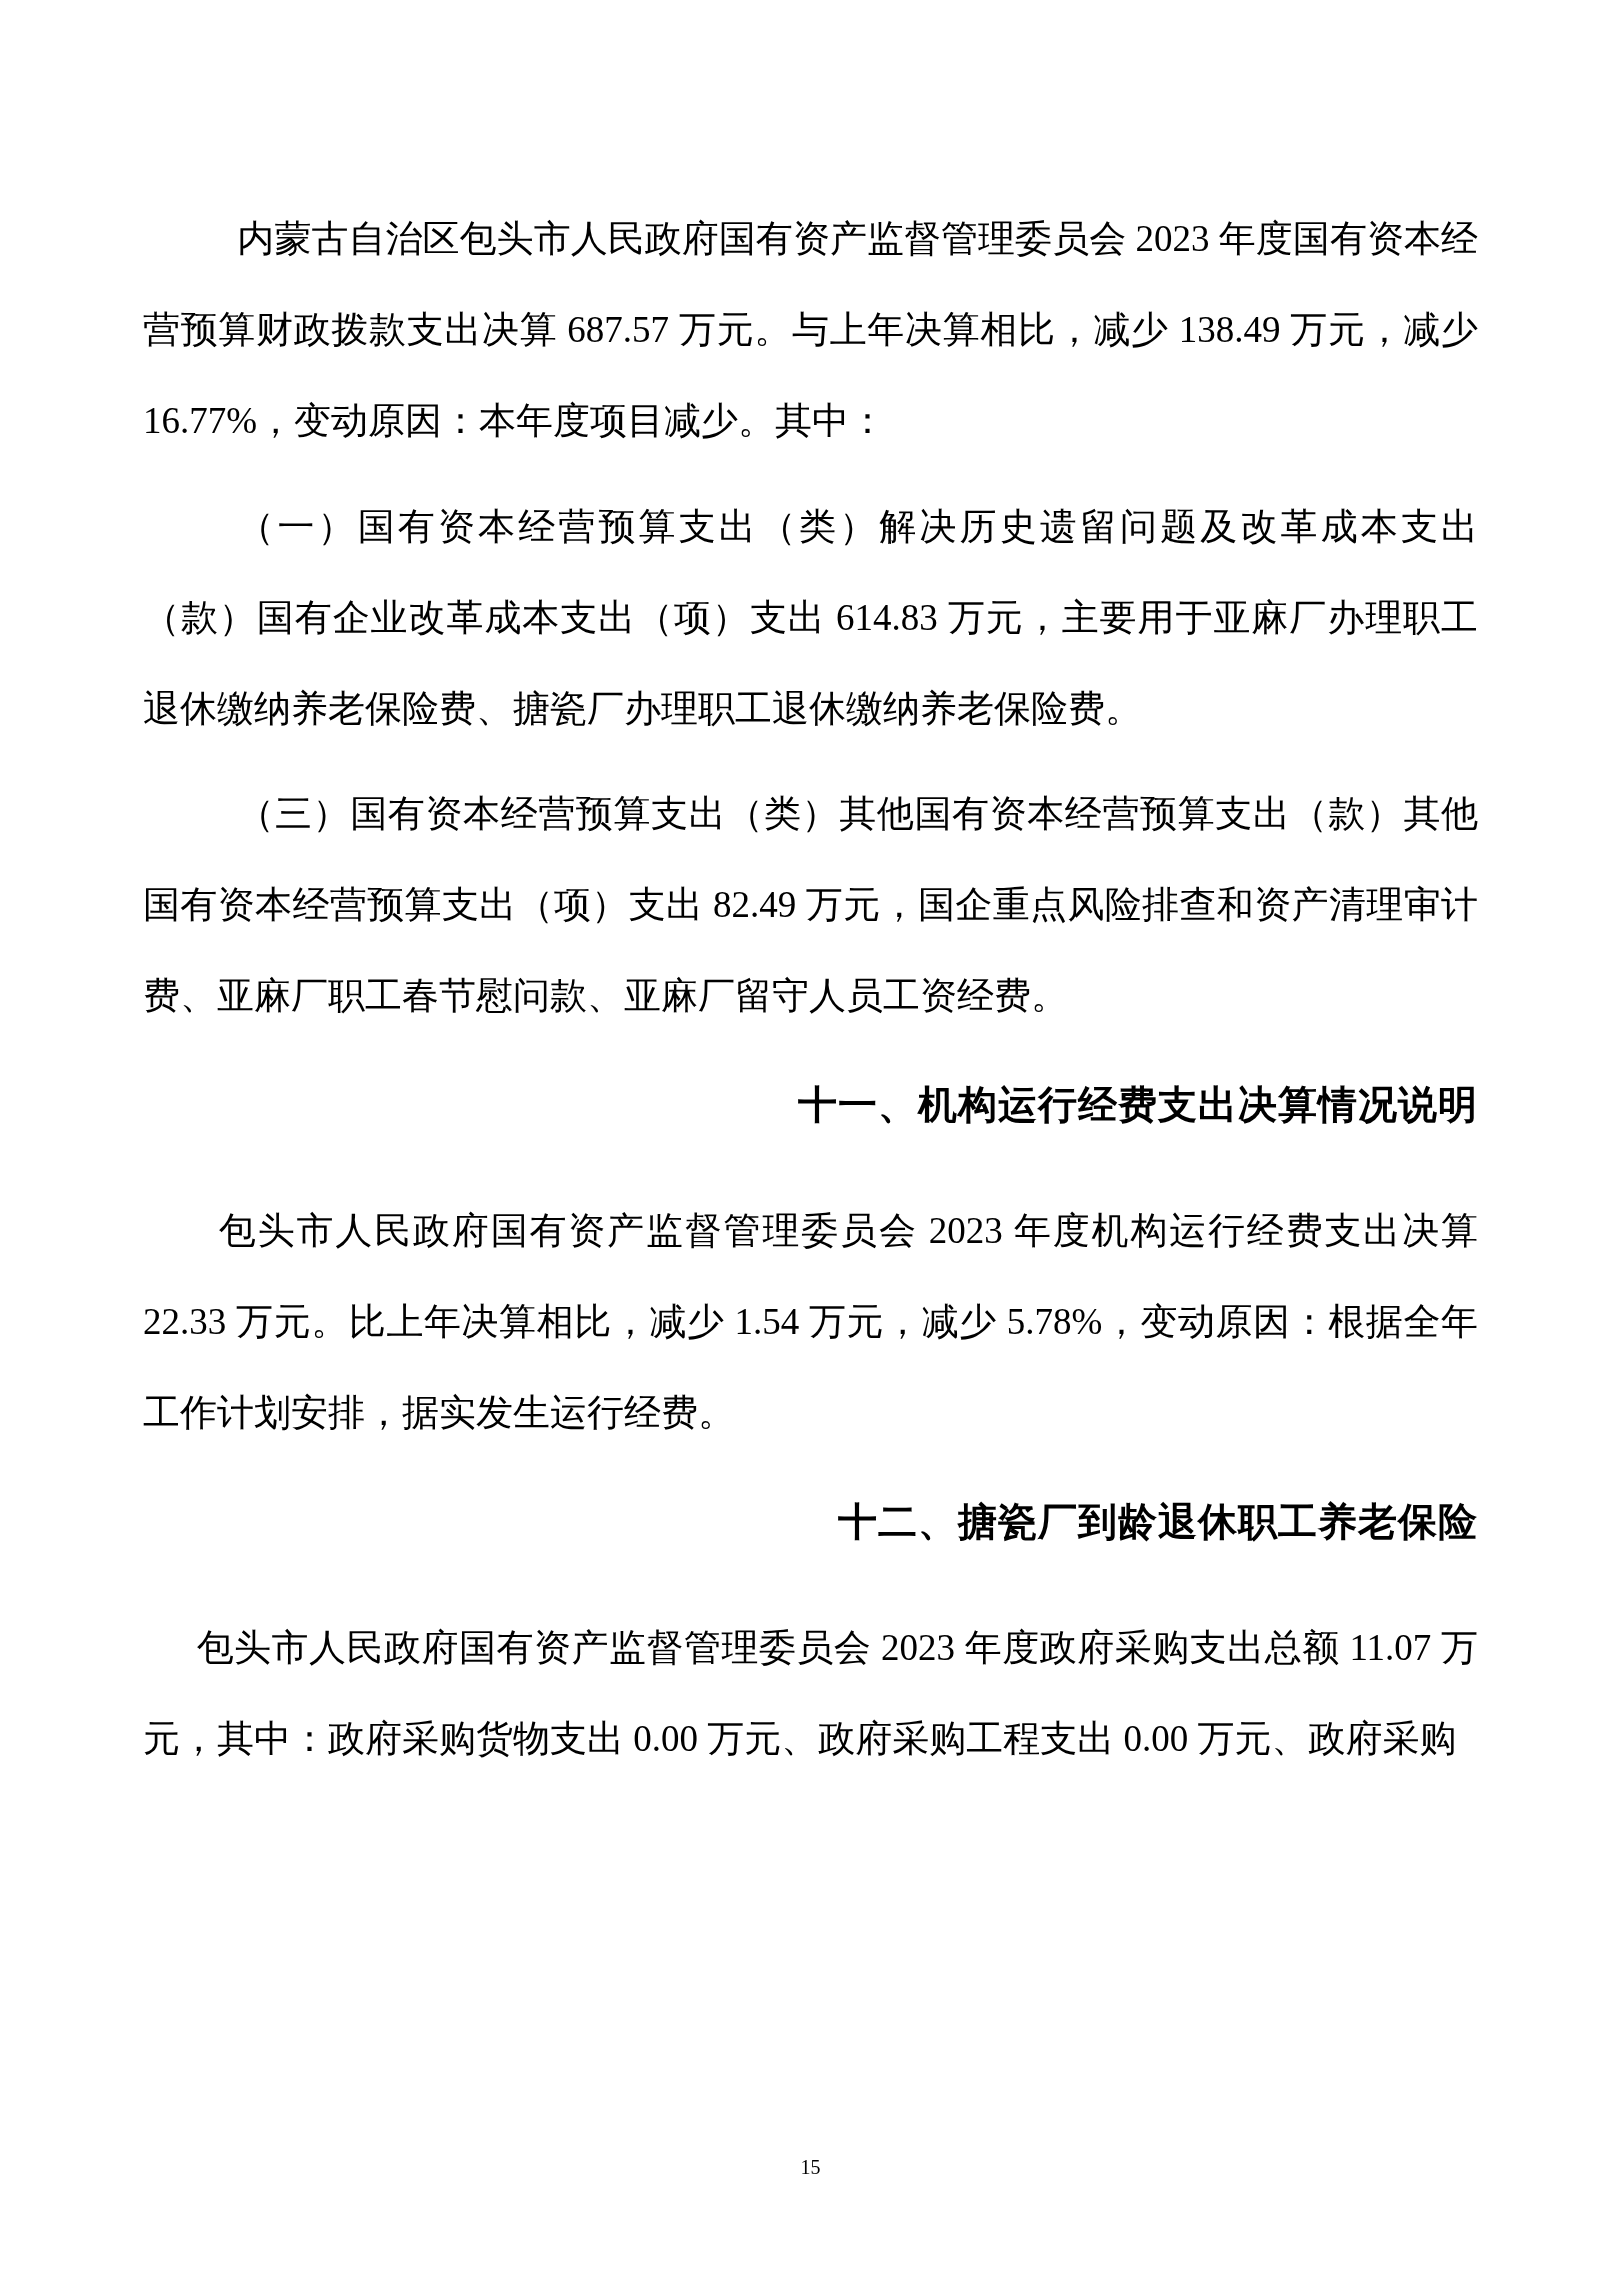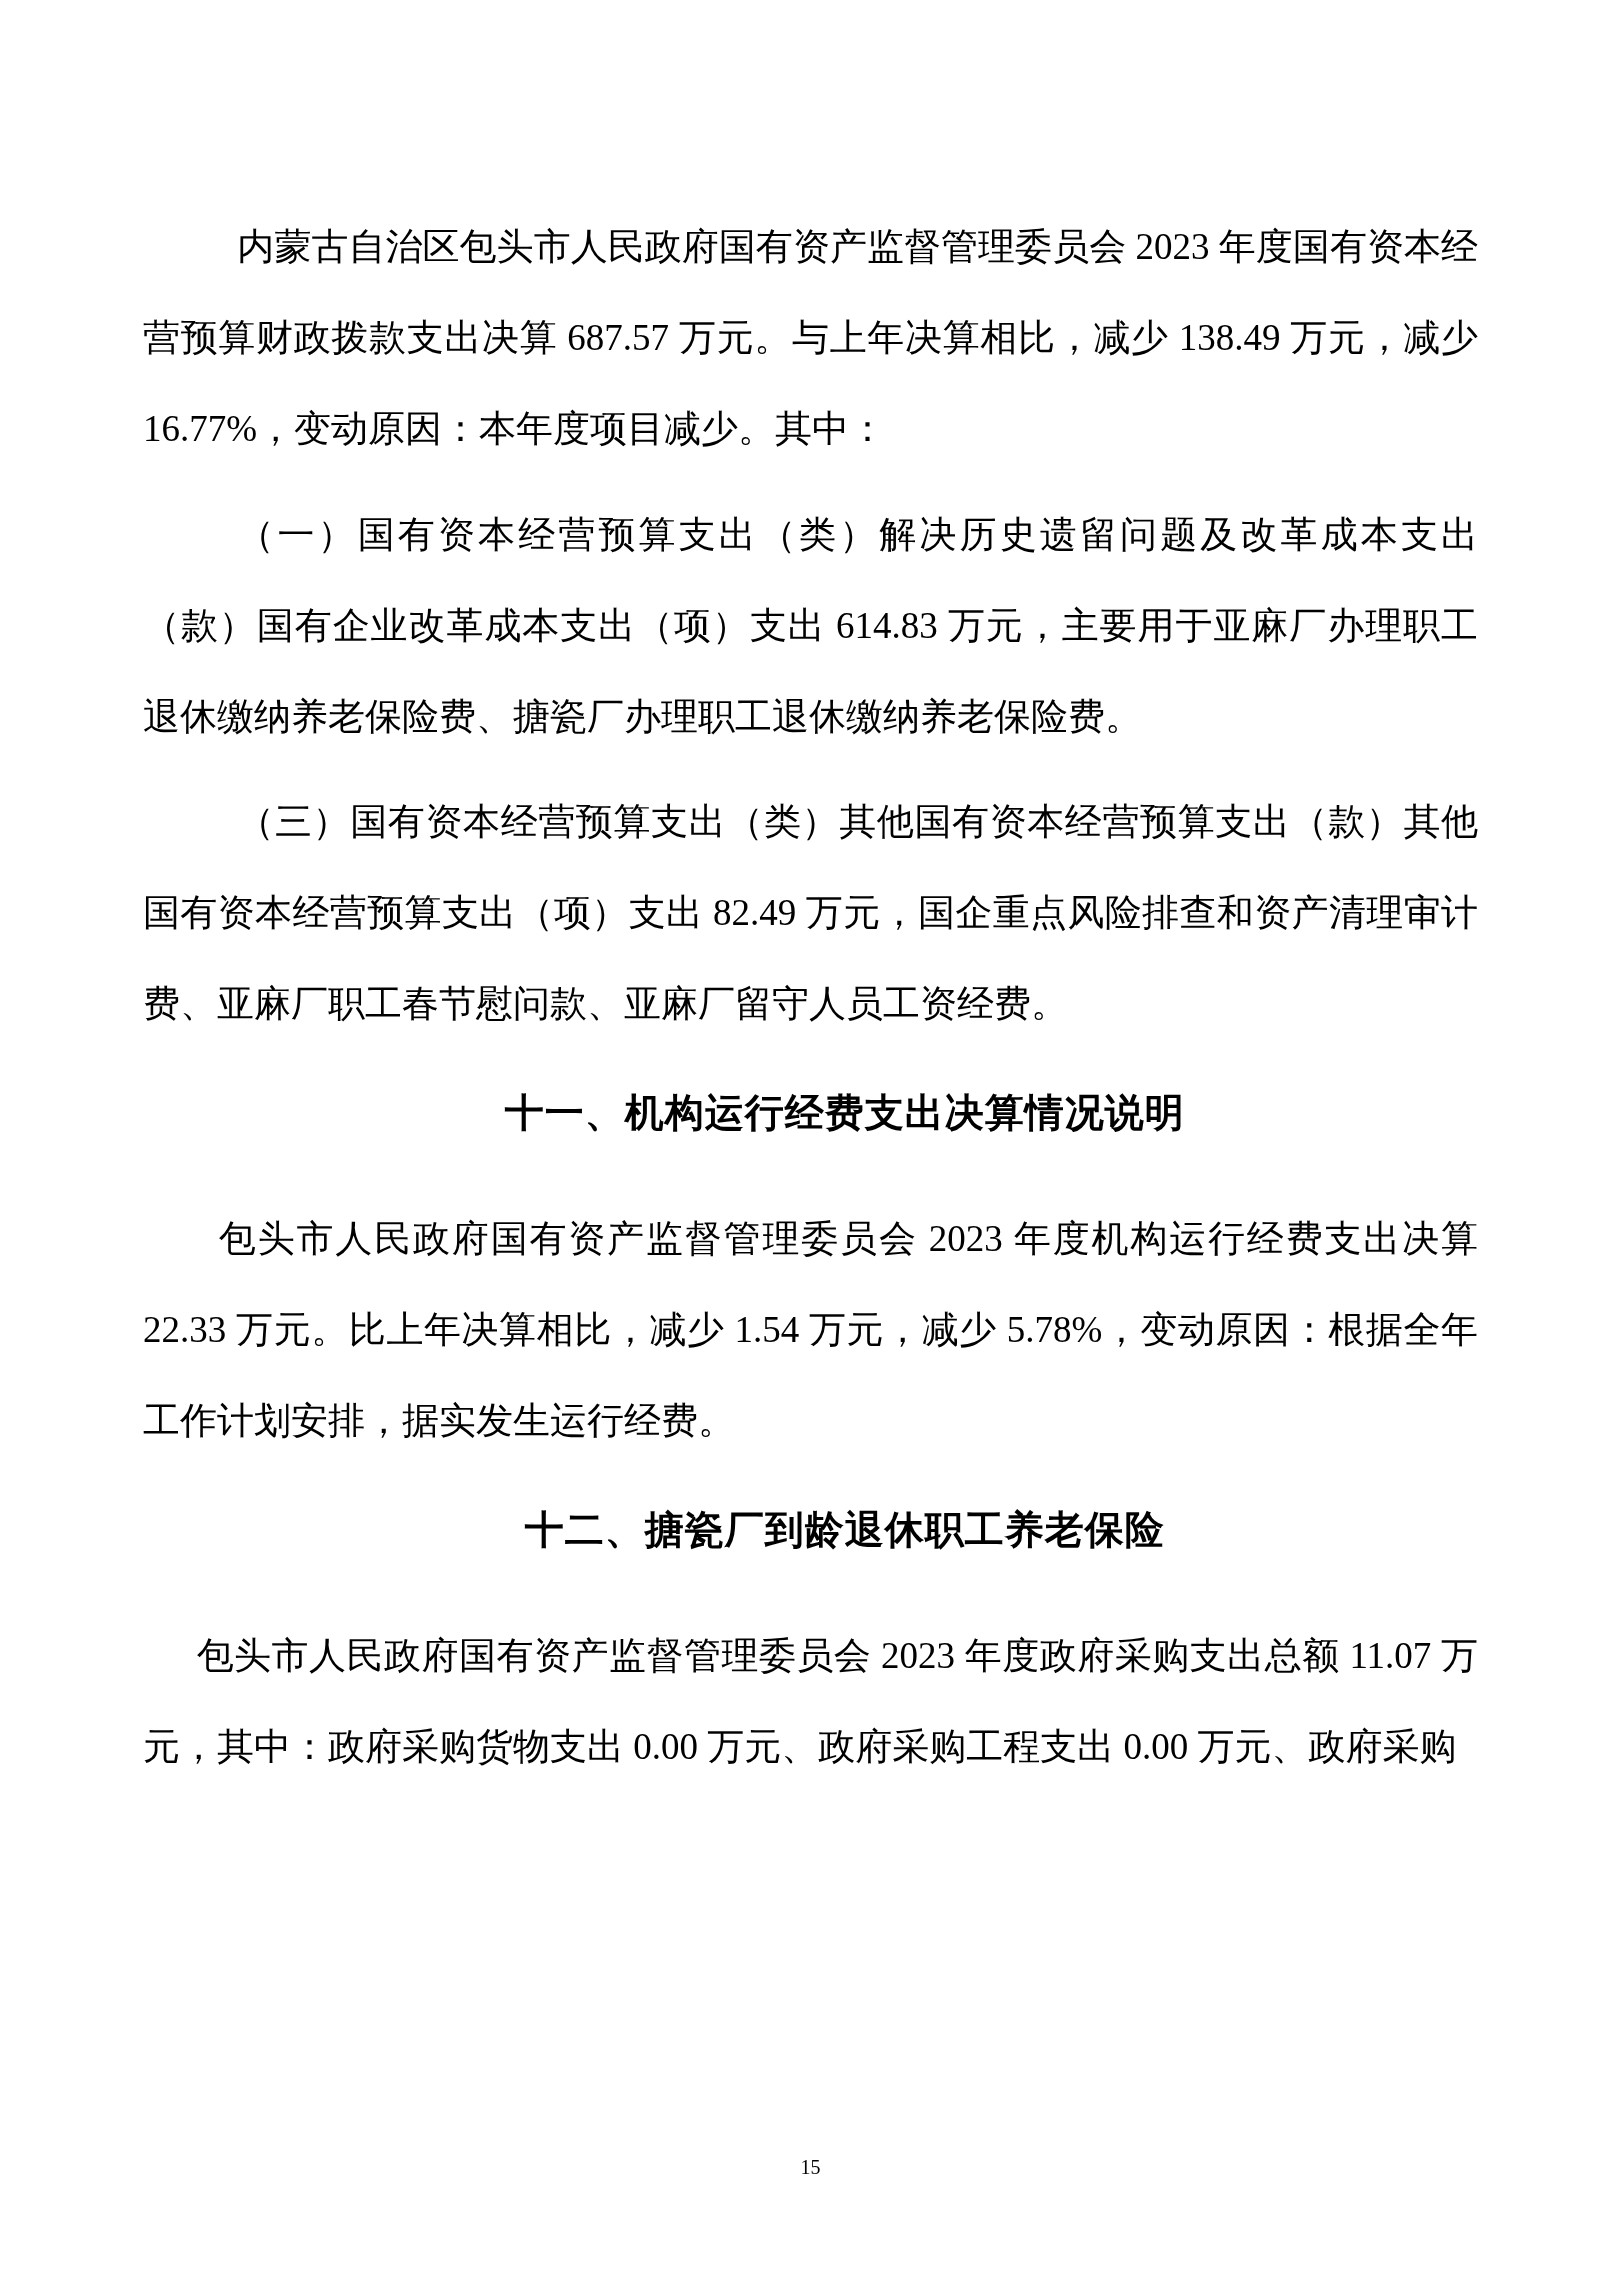--- a/index.html
+++ b/index.html
@@ -11,21 +11,21 @@
     position: relative;
     width: 1621px;
     height: 2293px;
     background: #ffffff;
     overflow: hidden;
     font-family: "Liberation Serif", "DejaVu Serif", serif;
     color: #000000;
   }
   .content {
     width: 1335px;
-    margin: 8px auto;
+    margin: 0 auto;
     padding-top: 193px;
     font-size: 37px;
     line-height: 91px;
     text-align: justify;
     text-justify: inter-character;
   }
   .body-para {
     margin: 14.7px 0 0 0;
     text-indent: 2.55em;
   }
@@ -38,21 +38,21 @@
   .body-para.indent-small {
     text-indent: 1.45em;
   }
   .section-heading {
     font-family: "Liberation Sans", "DejaVu Sans", sans-serif;
     font-weight: bold;
     font-size: 39px;
     line-height: 91px;
     margin: 17.6px 0 35px 0;
     text-indent: 1.75em;
-    text-align: center;
+    text-align: right;
     letter-spacing: 1px;
   }
   .page-number {
     position: absolute;
     bottom: 110px;
     left: 0;
     width: 100%;
     text-align: center;
     font-size: 20px;
     line-height: 31px;

